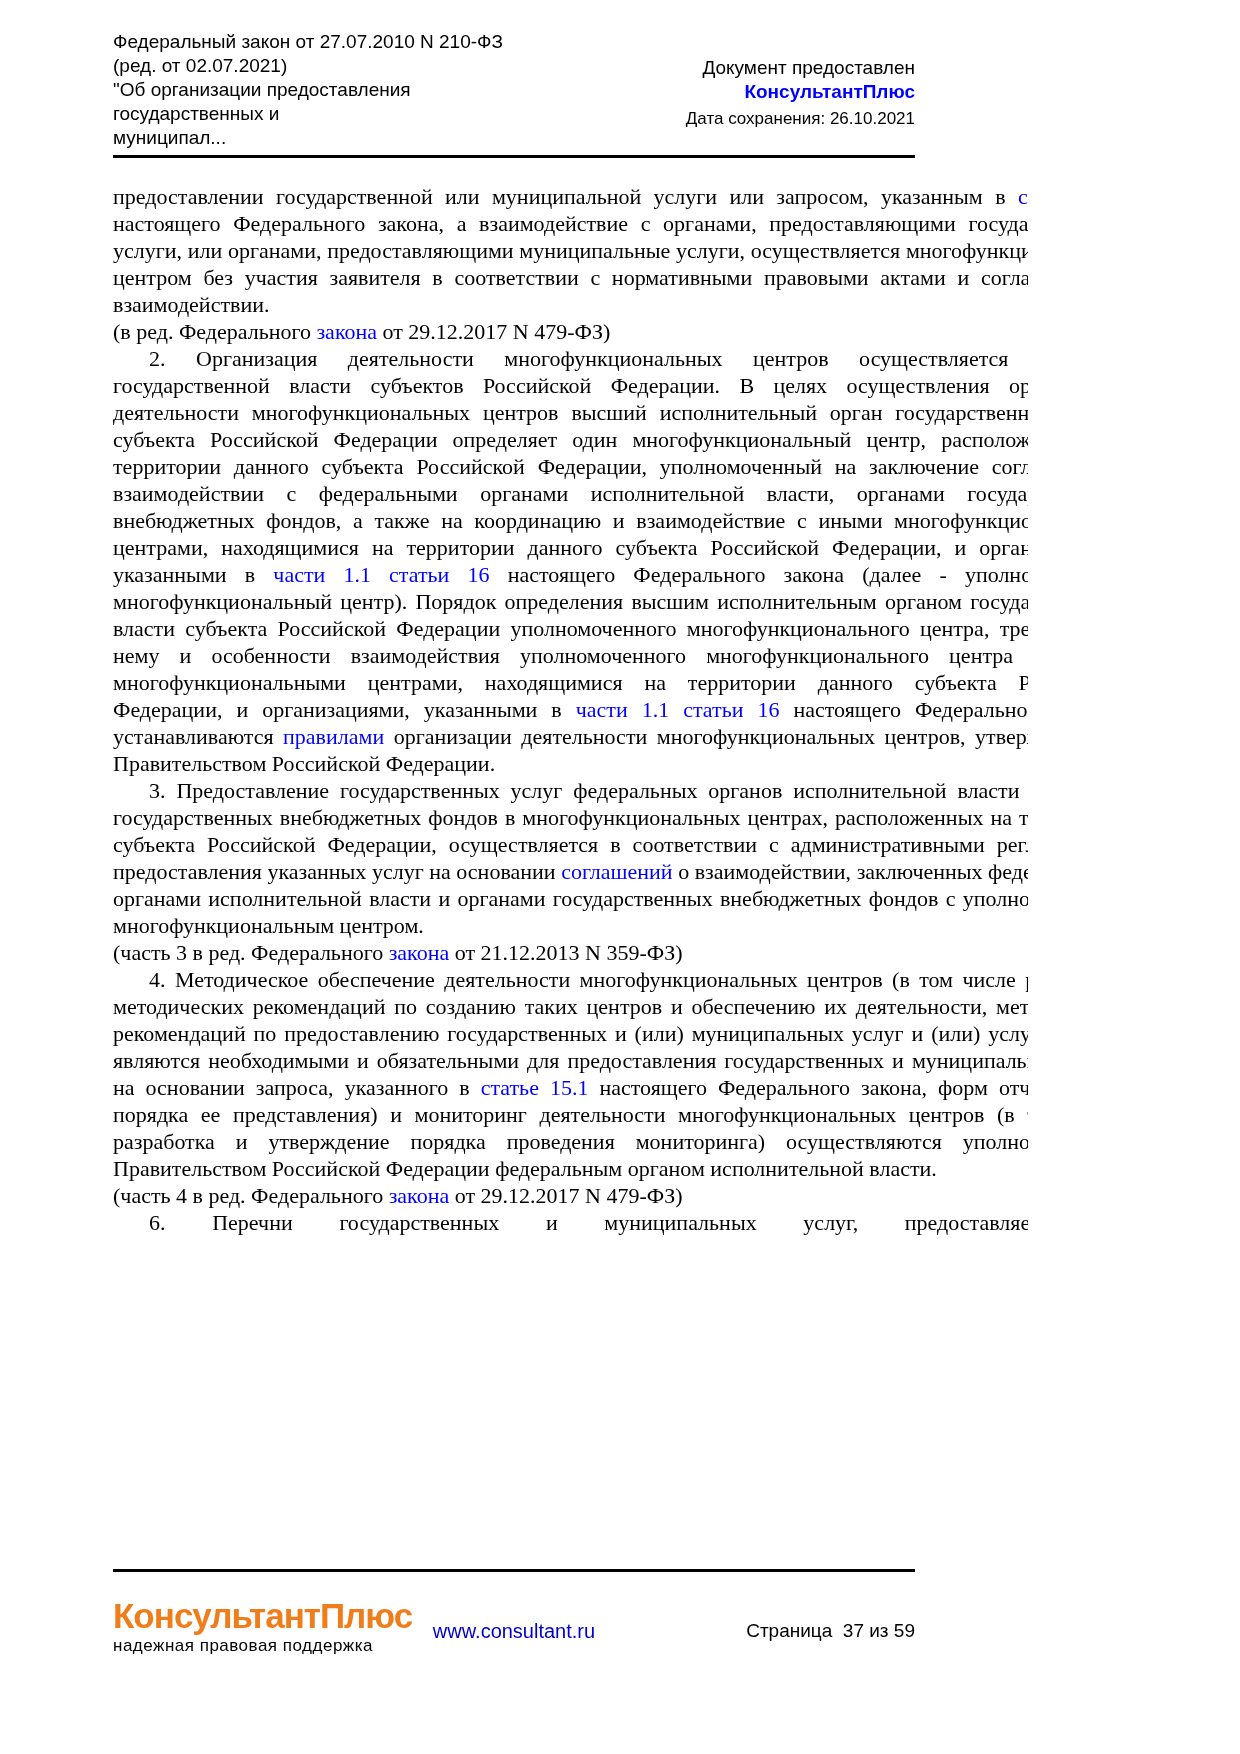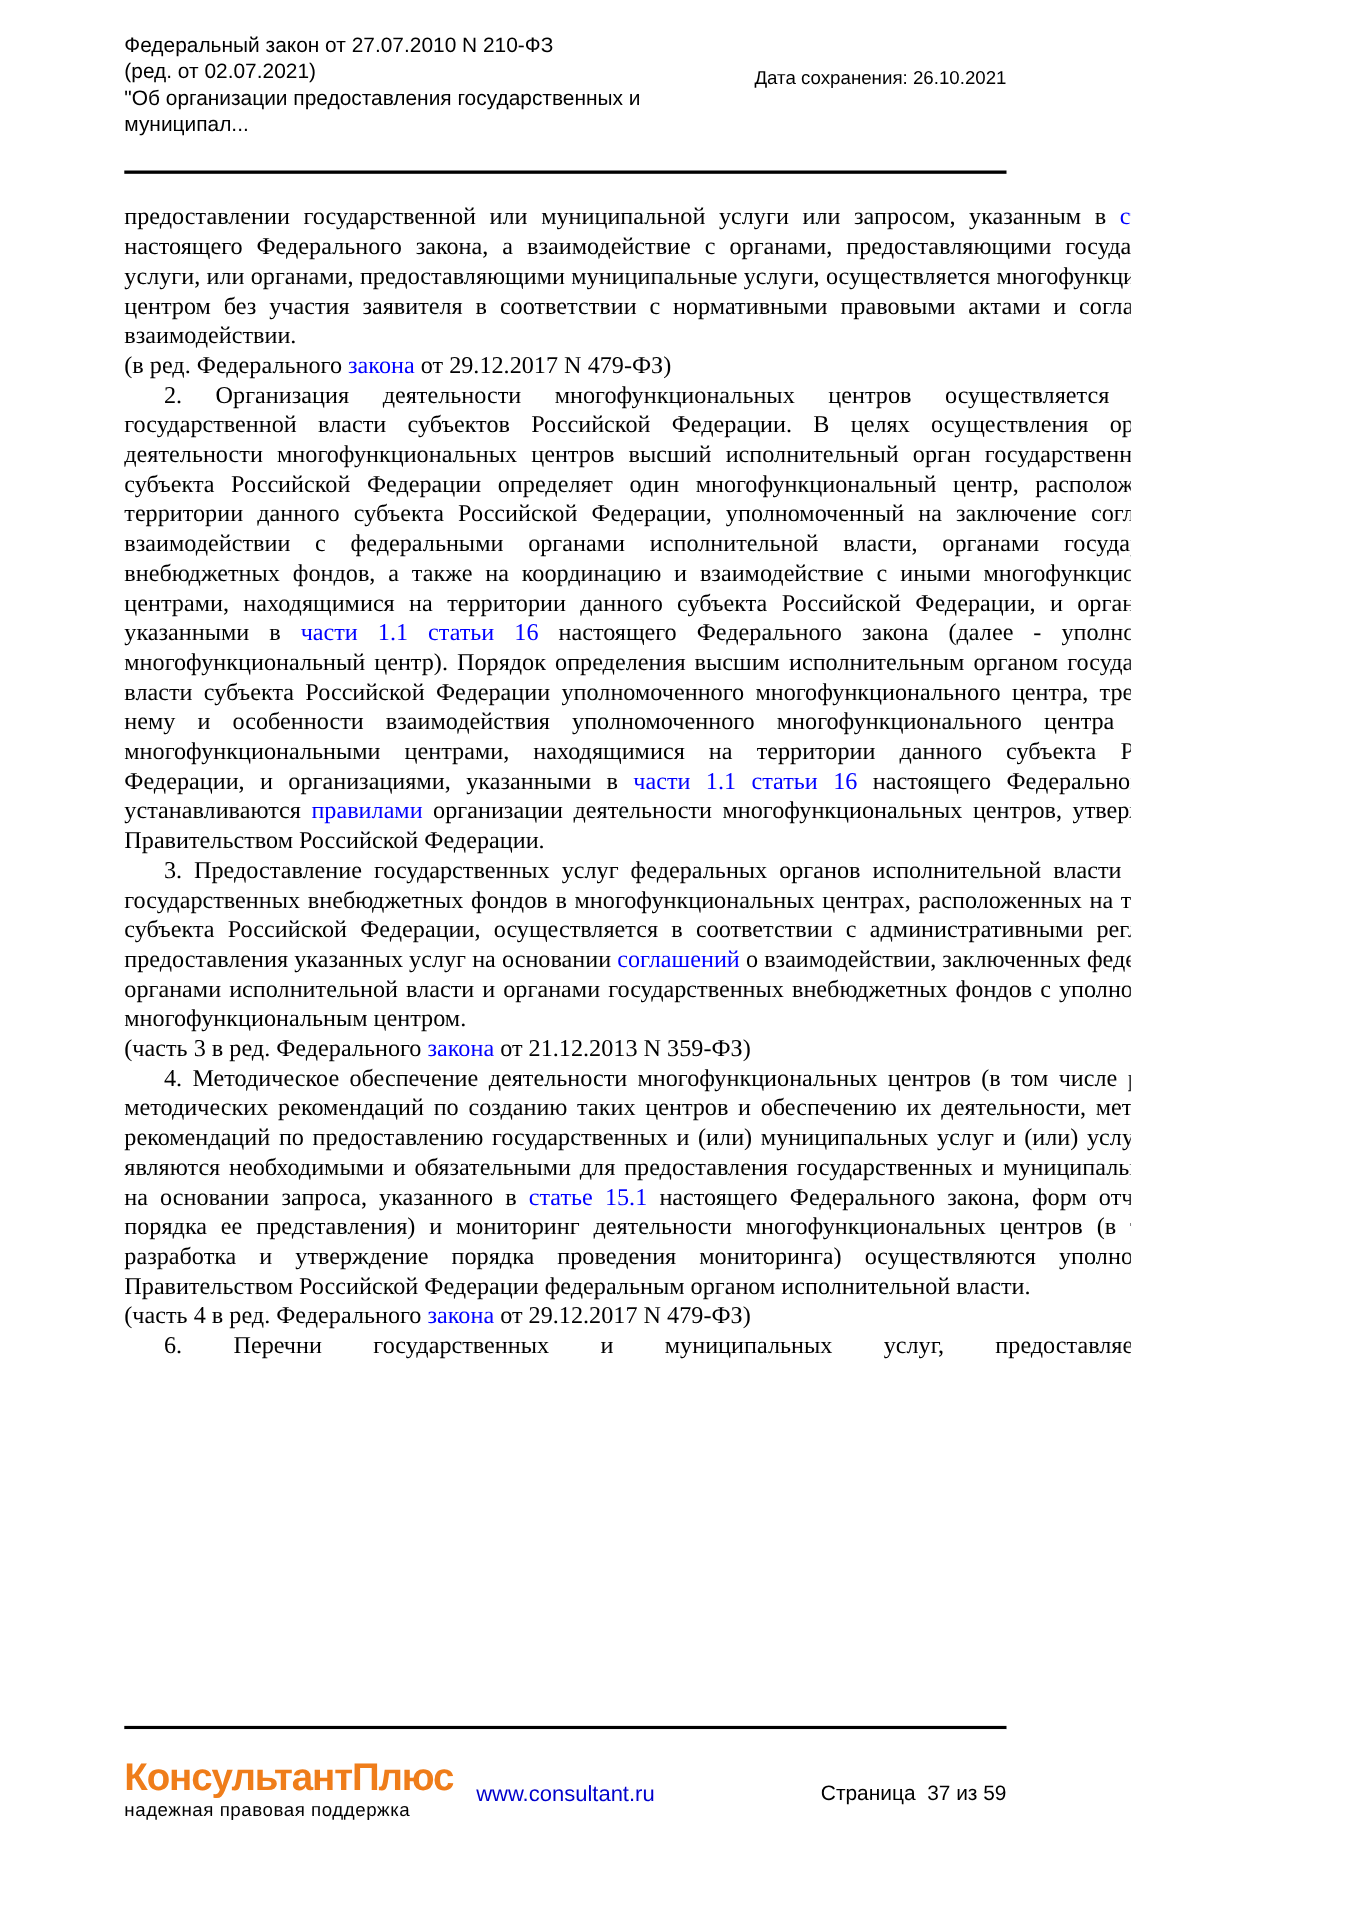--- a/index.html
+++ b/index.html
@@ -116,20 +116,21 @@
 <div class="page">
 
   <div class="header">
     <div class="header-left">
       <div>Федеральный закон от 27.07.2010 N 210-ФЗ</div>
       <div>(ред. от 02.07.2021)</div>
       <div>"Об организации предоставления государственных и</div>
       <div>муниципал...</div>
     </div>
     <div class="header-right">
+      <div><span>Документ предоставлен </span><span class="brand-link" style="color: rgb(0, 0, 255);">КонсультантПлюс</span></div>
       <div class="save-date">Дата сохранения: 26.10.2021</div>
     </div>
   </div>
 
   <div class="rule header-rule"></div>
 
   <div class="doc-body">
       <p class="body"><span>предоставлении государственной или муниципальной услуги или запросом, указанным в </span><span class="link" style="color: rgb(0, 0, 255);">статье 15.1</span><span> настоящего Федерального закона, а взаимодействие с органами, предоставляющими государственные услуги, или органами, предоставляющими муниципальные услуги, осуществляется многофункциональным центром без участия заявителя в соответствии с нормативными правовыми актами и соглашением о взаимодействии.</span></p>
       <p class="note"><span>(в ред. Федерального </span><span class="link" style="color: rgb(0, 0, 255);">закона</span><span> от 29.12.2017 N 479-ФЗ)</span></p>
       <p class="body indent gap"><span>2. Организация деятельности многофункциональных центров осуществляется органами государственной власти субъектов Российской Федерации. В целях осуществления организации деятельности многофункциональных центров высший исполнительный орган государственной власти субъекта Российской Федерации определяет один многофункциональный центр, расположенный на территории данного субъекта Российской Федерации, уполномоченный на заключение соглашений о взаимодействии с федеральными органами исполнительной власти, органами государственных внебюджетных фондов, а также на координацию и взаимодействие с иными многофункциональными центрами, находящимися на территории данного субъекта Российской Федерации, и организациями, указанными в </span><span class="link" style="color: rgb(0, 0, 255);">части 1.1 статьи 16</span><span> настоящего Федерального закона (далее - уполномоченный многофункциональный центр). Порядок определения высшим исполнительным органом государственной власти субъекта Российской Федерации уполномоченного многофункционального центра, требования к нему и особенности взаимодействия уполномоченного многофункционального центра с иными многофункциональными центрами, находящимися на территории данного субъекта Российской Федерации, и организациями, указанными в </span><span class="link" style="color: rgb(0, 0, 255);">части 1.1 статьи 16</span><span> настоящего Федерального закона, устанавливаются </span><span class="link" style="color: rgb(0, 0, 255);">правилами</span><span> организации деятельности многофункциональных центров, утверждаемыми Правительством Российской Федерации.</span></p>

